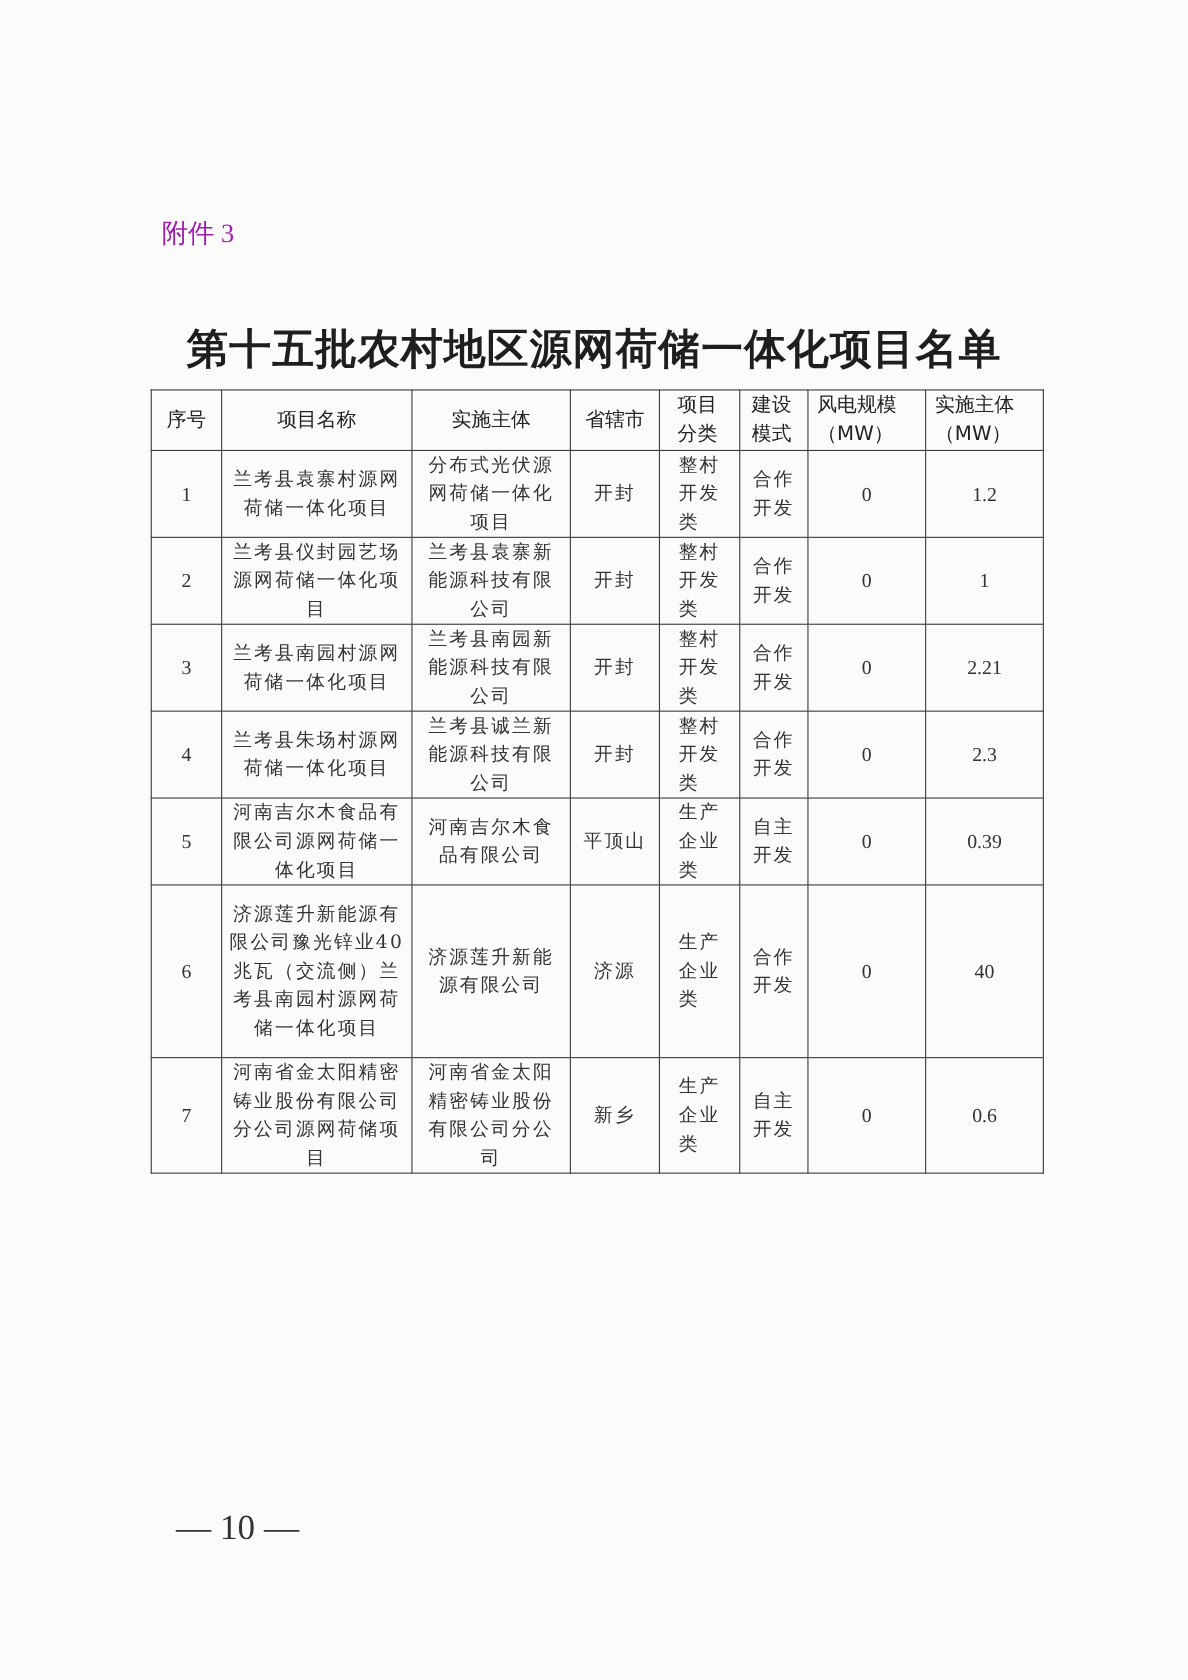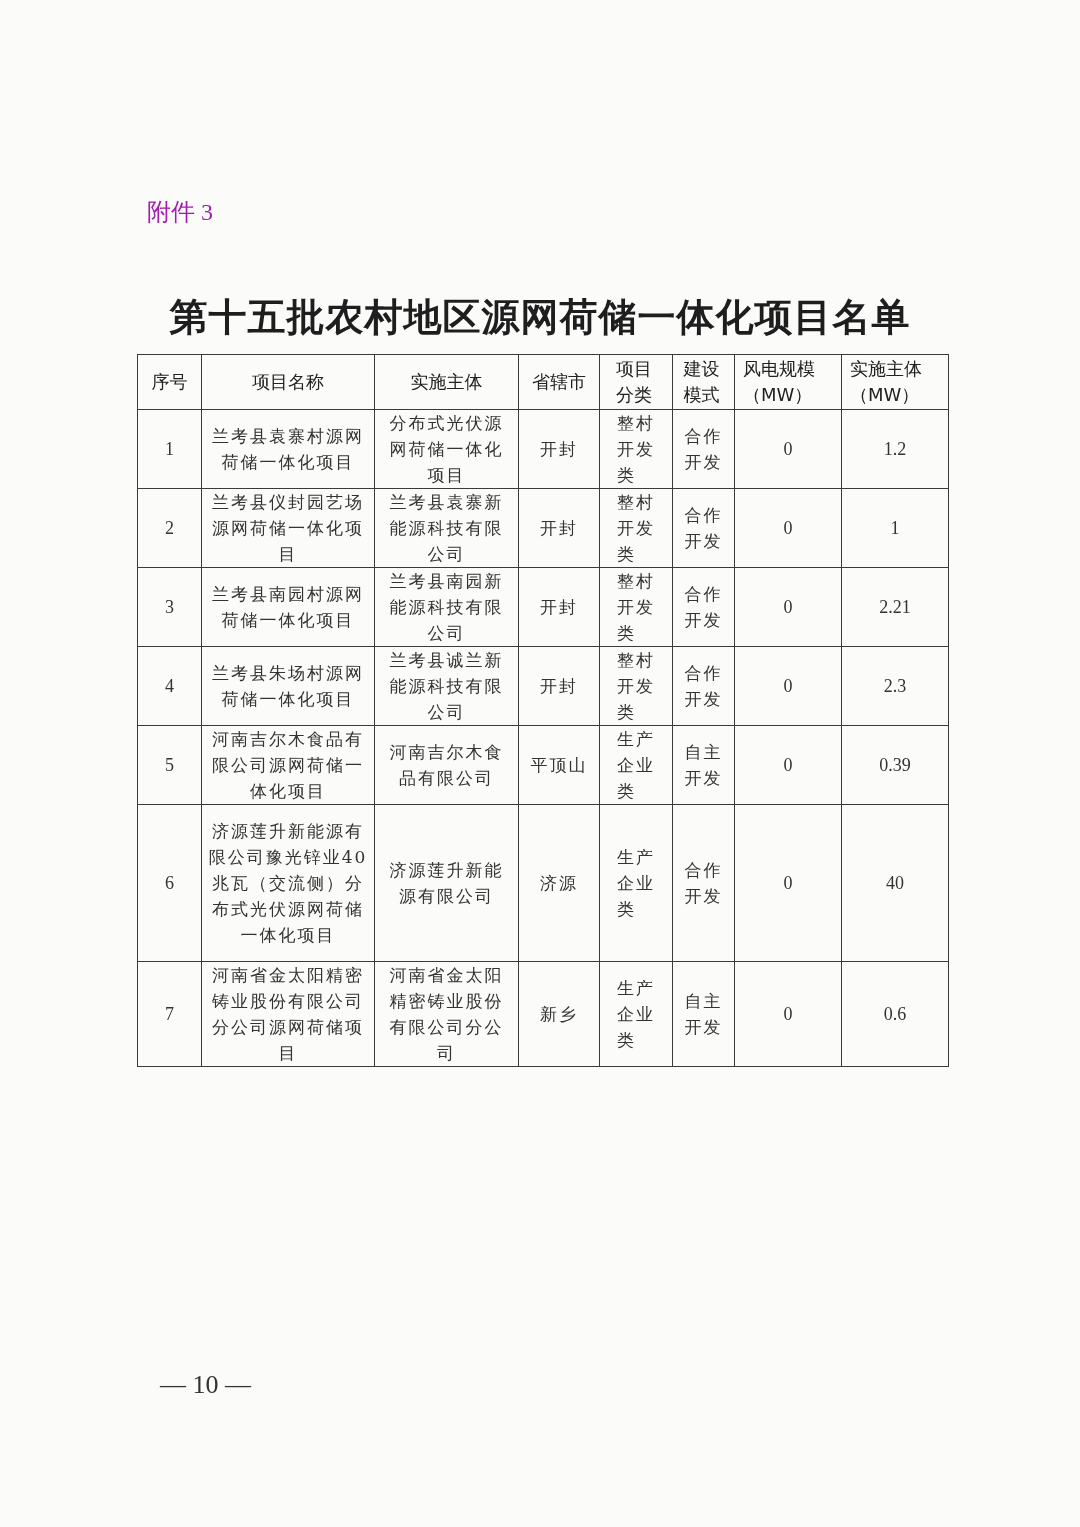--- a/index.html
+++ b/index.html
@@ -47,21 +47,21 @@
     font-size: 17px;
     line-height: 26px;
     color: #333;
     letter-spacing: 2px;
   }
   table.list td.num { font-family: "Liberation Serif", "DejaVu Serif", serif; letter-spacing: 0; font-size: 18px; }
   .cell-text { display: inline-block; text-align: left; }
   .page-number {
     position: absolute; left: 160px; top: 1370px;
     font-family: "Liberation Serif", "DejaVu Serif", serif;
-    font-size: 26px; color: #333; text-align: right;
+    font-size: 32px; color: #333; text-align: right;
   }
 </style>
 </head>
 <body>
 
 <div class="attachment">附件 3</div>
 <div class="title">第十五批农村地区源网荷储一体化项目名单</div>
 
 <table class="list">
   <colgroup>
@@ -132,21 +132,21 @@
       <td>河南吉尔木食品有限公司源网荷储一体化项目</td>
       <td>河南吉尔木食品有限公司</td>
       <td>平顶山</td>
       <td><span class="cell-text" style="width:38px">生产企业类</span></td>
       <td><span class="cell-text" style="width:38px">自主开发</span></td>
       <td class="num">0</td>
       <td class="num">0.39</td>
     </tr>
     <tr style="height:157px">
       <td class="num">6</td>
-      <td>济源莲升新能源有限公司豫光锌业40兆瓦（交流侧）分布式光伏源网荷储一体化项目</td>
+      <td>济源莲升新能源有限公司豫光锌业40兆瓦（交流侧）兰考县南园村源网荷储一体化项目</td>
       <td>济源莲升新能源有限公司</td>
       <td>济源</td>
       <td><span class="cell-text" style="width:38px">生产企业类</span></td>
       <td><span class="cell-text" style="width:38px">合作开发</span></td>
       <td class="num">0</td>
       <td class="num">40</td>
     </tr>
     <tr style="height:104px">
       <td class="num">7</td>
       <td>河南省金太阳精密铸业股份有限公司分公司源网荷储项目</td>

